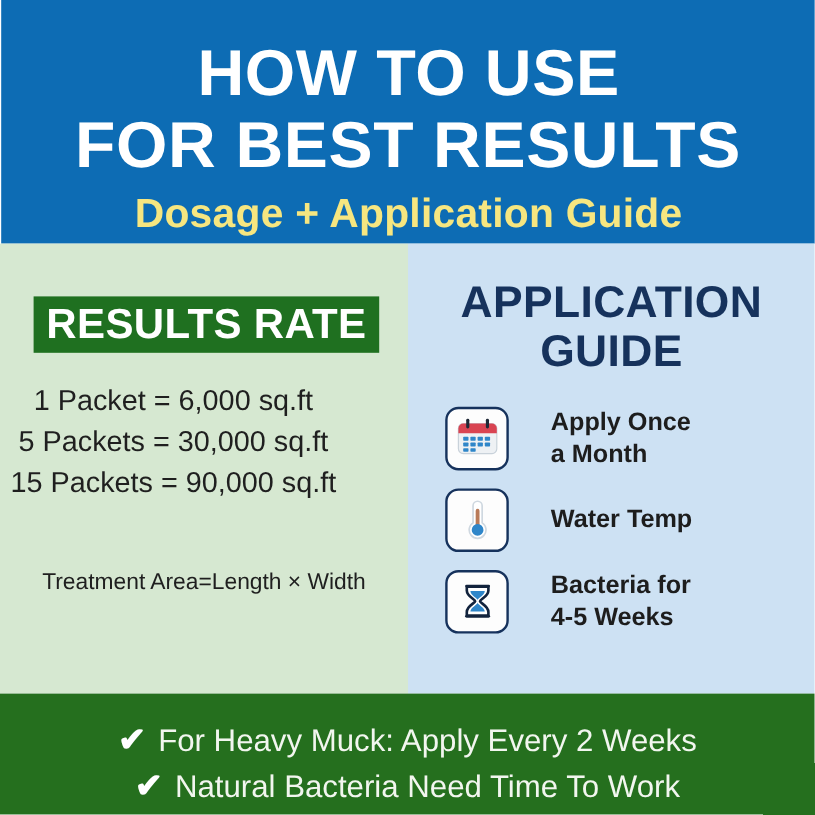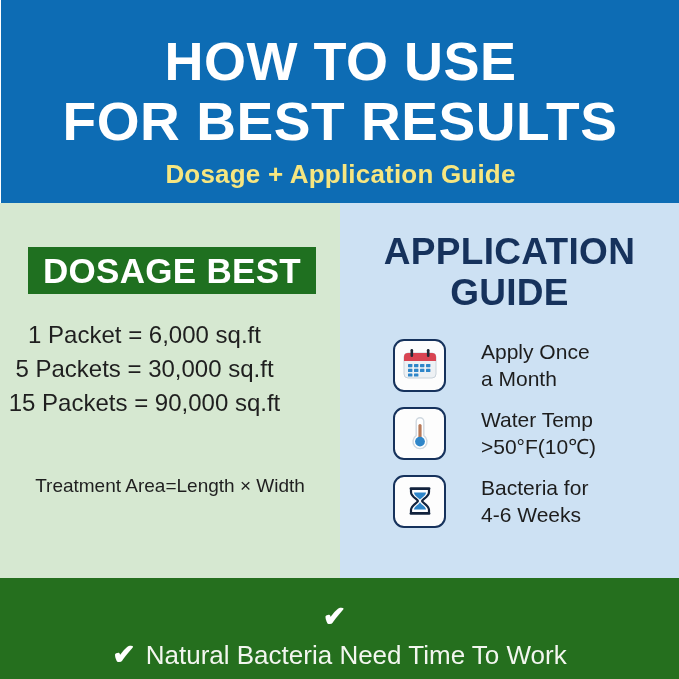--- a/index.html
+++ b/index.html
@@ -47,21 +47,21 @@
     font-size: 54px;
     margin-bottom: 6px;
   }
   .header-line-2 {
     font-size: 54px;
     transform: scaleX(1.02);
   }
   .header-sub {
     margin-top: 11px;
     color: #f6e680;
-    font-size: 26px;
+    font-size: 34px;
     font-weight: bold;
     letter-spacing: 0.2px;
     text-align: center;
     white-space: nowrap;
     font-family: "Liberation Sans", sans-serif;
   }
 
   
   .body-row {
     position: absolute;
@@ -154,22 +154,23 @@
   .app-items {
     position: absolute;
     left: 0;
     top: 128px;
     width: 339px;
   }
   .app-item {
     display: flex;
     align-items: center;
     height: 68px;
-    padding-left: 53px;
-    box-sizing: border-box;
+    padding-left: 31px;
+    box-sizing: border-box;
+    font-weight: bold;
   }
   .app-icon-box {
     width: 53px;
     height: 53px;
     border: 2.5px solid #16325c;
     border-radius: 11px;
     background: #fdfdfd;
     flex: 0 0 auto;
     display: flex;
     align-items: center;
@@ -227,21 +228,21 @@
   <div class="header">
     <div class="header-line header-line-1">HOW TO USE</div>
     <div class="header-line header-line-2">FOR BEST RESULTS</div>
     <div class="header-sub">Dosage + Application Guide</div>
   </div>
 
   <div class="body-row">
 
     <div class="panel-dosage">
       <div class="dosage-banner">
-        <span class="dosage-banner-label">DOSAGE BEST</span>
+        <span class="dosage-banner-label">RESULTS RATE</span>
       </div>
 
       <div class="dosage-lines">
         <div class="dosage-line">1 Packet = 6,000 sq.ft</div>
         <div class="dosage-line">5 Packets = 30,000 sq.ft</div>
         <div class="dosage-line">15 Packets = 90,000 sq.ft</div>
       </div>
 
       <div class="dosage-notes">
         <div class="dosage-note">Treatment Area=Length × Width</div>
@@ -286,47 +287,47 @@
         <div class="app-item">
           <div class="app-icon-box">
             <svg width="40" height="40" viewBox="0 0 40 40" aria-hidden="true">
               <path d="M16.2 8.5 a3.8 3.8 0 0 1 7.6 0 v14.2 a7 7 0 1 1 -7.6 0 Z" fill="#ffffff" stroke="#cfd8e0" stroke-width="1.4"></path>
               <rect x="18.4" y="11" width="3.2" height="15" rx="1.6" fill="#b87a59"></rect>
               <circle cx="20" cy="28.6" r="4.9" fill="#2f86c9"></circle>
             </svg>
           </div>
           <div class="app-item-text">
             <div>Water Temp</div>
-            <div>&gt;50°F(10℃)</div>
           </div>
         </div>
 
         <div class="app-item">
           <div class="app-icon-box">
             <svg width="40" height="40" viewBox="0 0 40 40" aria-hidden="true">
               <path d="M11 8 h18 v3 c0 5 -7 7.5 -7 9 s7 4 7 9 v3 h-18 v-3 c0 -5 7 -7.5 7 -9 s-7 -4 -7 -9 Z" fill="#ffffff" stroke="#12233d" stroke-width="2.2" stroke-linejoin="round"></path>
               <path d="M14 11.5 h12 c0 3.6 -6 6 -6 7.4 c0 -1.4 -6 -3.8 -6 -7.4 Z" fill="#2f86c9"></path>
               <path d="M20 21 c0 2 6 4.2 6 7.6 h-12 c0 -3.4 6 -5.6 6 -7.6 Z" fill="#2f86c9"></path>
               <rect x="9.6" y="6.2" width="20.8" height="2.4" rx="1.2" fill="#12233d"></rect>
               <rect x="9.6" y="31.4" width="20.8" height="2.4" rx="1.2" fill="#12233d"></rect>
             </svg>
           </div>
           <div class="app-item-text">
             <div>Bacteria for</div>
-            <div>4-6 Weeks</div>
+            <div>4-5 Weeks</div>
           </div>
         </div>
 
       </div>
     </div>
   </div>
 
   <div class="footer">
     <div class="footer-line">
       <span class="check-mark">✔</span>
+      <span>For Heavy Muck: Apply Every 2 Weeks</span>
     </div>
     <div class="footer-line">
       <span class="check-mark">✔</span>
       <span>Natural Bacteria Need Time To Work</span>
     </div>
   </div>
 
 </div>
 
 </body></html>

